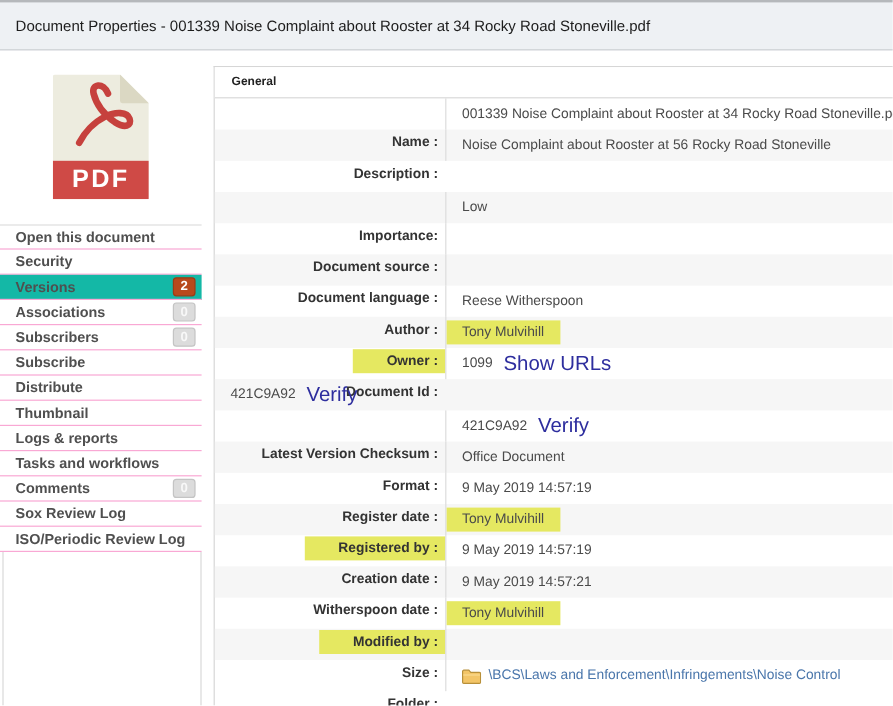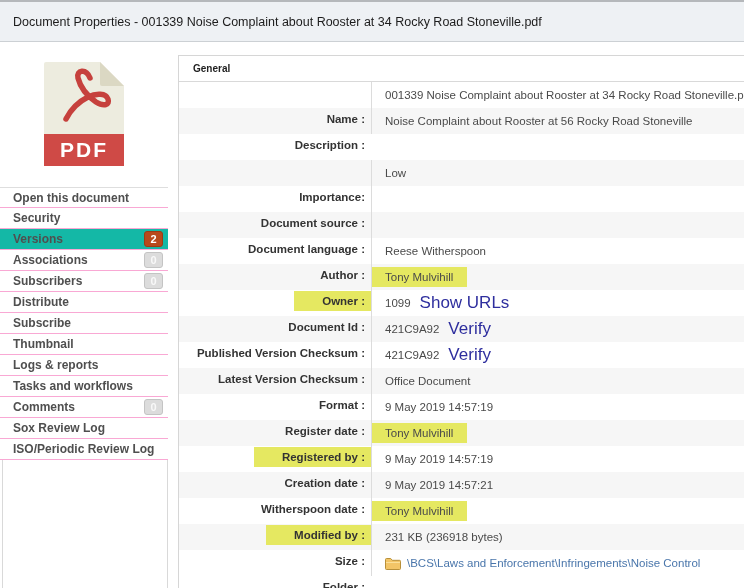--- a/index.html
+++ b/index.html
@@ -88,24 +88,24 @@
       </div>
       <div class="side-item">
         <span>Associations</span>
         <span class="badge badge-gray">0</span>
       </div>
       <div class="side-item">
         <span>Subscribers</span>
         <span class="badge badge-gray">0</span>
       </div>
       <div class="side-item">
+        <span>Subscribe</span>
+      </div>
+      <div class="side-item">
         <span>Distribute</span>
-      </div>
-      <div class="side-item">
-        <span>Subscribe</span>
       </div>
       <div class="side-item">
         <span>Thumbnail</span>
       </div>
       <div class="side-item">
         <span>Logs &amp; reports</span>
       </div>
       <div class="side-item">
         <span>Tasks and workflows</span>
       </div>
@@ -200,23 +200,20 @@
         <div class="label-cell">
             <span class="lbl">Document Id :</span>
           </div>
         <div class="value-cell">
           <span class="val">1099</span>
           <a class="navy-link">Show URLs</a>
         </div>
       </div>
 
       <div class="row">
-        <div class="label-cell">
-            <span class="lbl">Published Version Checksum :</span>
-          </div>
         <div class="value-cell">
           <span class="val">421C9A92</span>
           <a class="navy-link">Verify</a>
         </div>
       </div>
 
       <div class="row">
         <div class="label-cell">
             <span class="lbl">Latest Version Checksum :</span>
           </div>
@@ -276,23 +273,20 @@
             <span class="lbl">Modified by :</span>
           </div>
         <div class="value-cell">
             <span class="val">Tony Mulvihill</span>
           </div>
       </div>
 
       <div class="row">
         <div class="label-cell">
             <span class="lbl">Size :</span>
-          </div>
-        <div class="value-cell">
-            <span class="val">231 KB (236918 bytes)</span>
           </div>
       </div>
 
       <div class="row">
         <div class="label-cell">
             <span class="lbl">Folder :</span>
           </div>
         <div class="value-cell">
           <svg class="folder-ico" width="16" height="13" viewBox="0 0 16 13">
             <path d="M0.5,2.5 a1,1 0 0 1 1,-1 h4.2 l1.6,1.8 h7.2 a1,1 0 0 1 1,1 v7.2 a1,1 0 0 1 -1,1 h-13 a1,1 0 0 1 -1,-1 Z" fill="#f3c567" stroke="#b8903a" stroke-width="1"></path>

